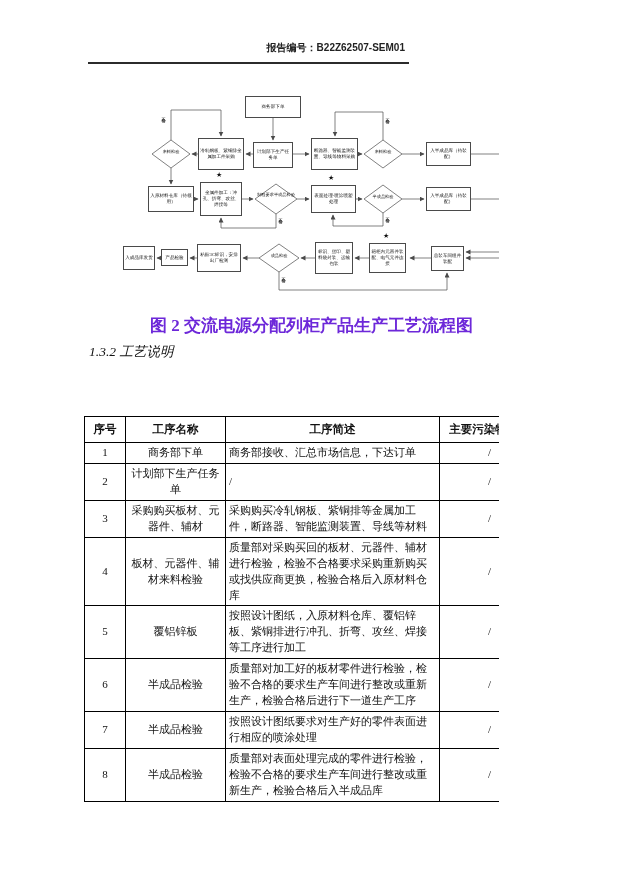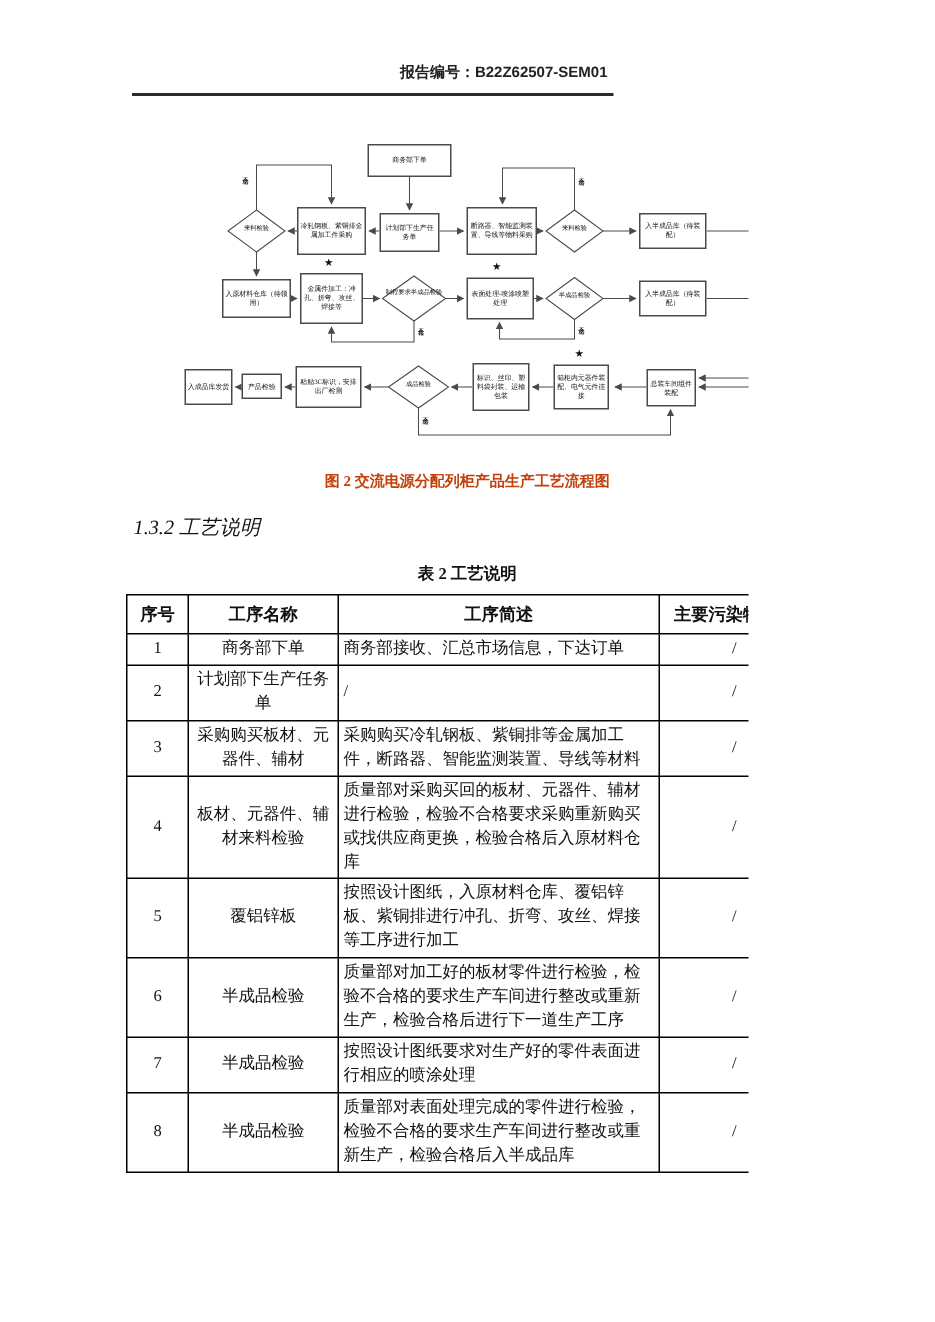--- a/index.html
+++ b/index.html
@@ -14,26 +14,26 @@
   .flow svg{position:absolute;left:0;top:0;}
   .fnode{position:absolute;box-sizing:border-box;border:0.7px solid #4a4a4a;background:#fff;
          display:flex;align-items:center;justify-content:center;text-align:center;
          font-size:4.6px;line-height:1.25;padding:1px;color:#111;}
   .ftext{position:absolute;text-align:center;font-size:4.2px;line-height:1.2;color:#111;}
   .fail{position:absolute;writing-mode:vertical-rl;font-size:4.2px;letter-spacing:0.5px;
         color:#111;background:#fff;line-height:1;}
   .star{position:absolute;font-size:7px;color:#111;line-height:1;}
   
   .fig-caption{position:absolute;left:0;top:314px;width:623px;text-align:center;
-               font-size:10px;font-weight:bold;color:#c2410c;}
+               font-size:17px;font-weight:bold;color:#6d28d9;}
   .section-heading{position:absolute;left:89px;top:343px;font-size:13.5px;color:#111;margin:0;font-weight:normal;font-style:italic;}
   .tbl-caption{position:absolute;left:0;top:375px;width:623px;text-align:center;
                font-size:11px;font-weight:bold;color:#111;}
   
-  table.proc{position:absolute;left:84px;top:396px;width:455px;border-collapse:collapse;
+  table.proc{position:absolute;left:84px;top:416px;width:455px;border-collapse:collapse;
              table-layout:fixed;font-size:11px;color:#111;}
   table.proc th{border:1px solid #000;font-size:11.5px;font-weight:bold;text-align:center;
                 padding:5px 2px;word-break:break-all;}
   table.proc td{border:1px solid #000;padding:2px 3px;line-height:1.45;vertical-align:middle;
                 word-break:break-all;}
   table.proc td.c0{text-align:center;}
   table.proc td.c1{text-align:center;}
   table.proc td.c2{text-align:left;}
   table.proc td.c3{text-align:center;}
   
@@ -120,21 +120,20 @@
 
     <div class="star" style="left:121px;top:84px">★</div>
     <div class="star" style="left:233px;top:87px">★</div>
     <div class="star" style="left:288px;top:145px">★</div>
   </div>
 
   <div class="fig-caption">图 2 交流电源分配列柜产品生产工艺流程图</div>
 
   <h2 class="section-heading">1.3.2 工艺说明</h2>
 
-  <div class="tbl-caption">表 2 工艺说明</div>
 
   <table class="proc">
     <colgroup>
       <col style="width:41px">
         <col style="width:100px">
         <col style="width:214px">
         <col style="width:100px">
     </colgroup>
     <thead>
         <tr>

